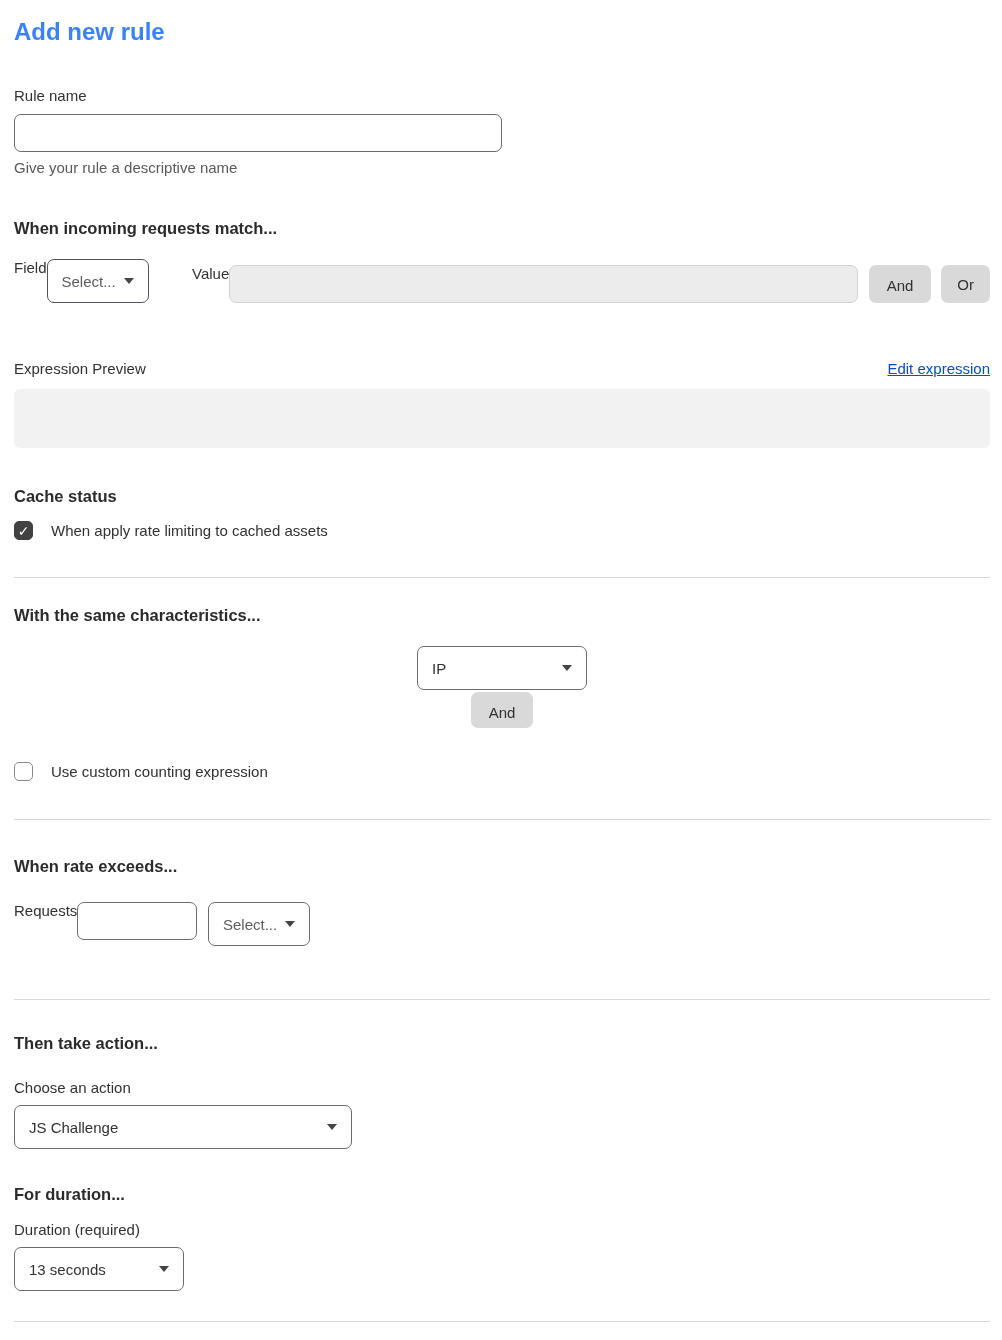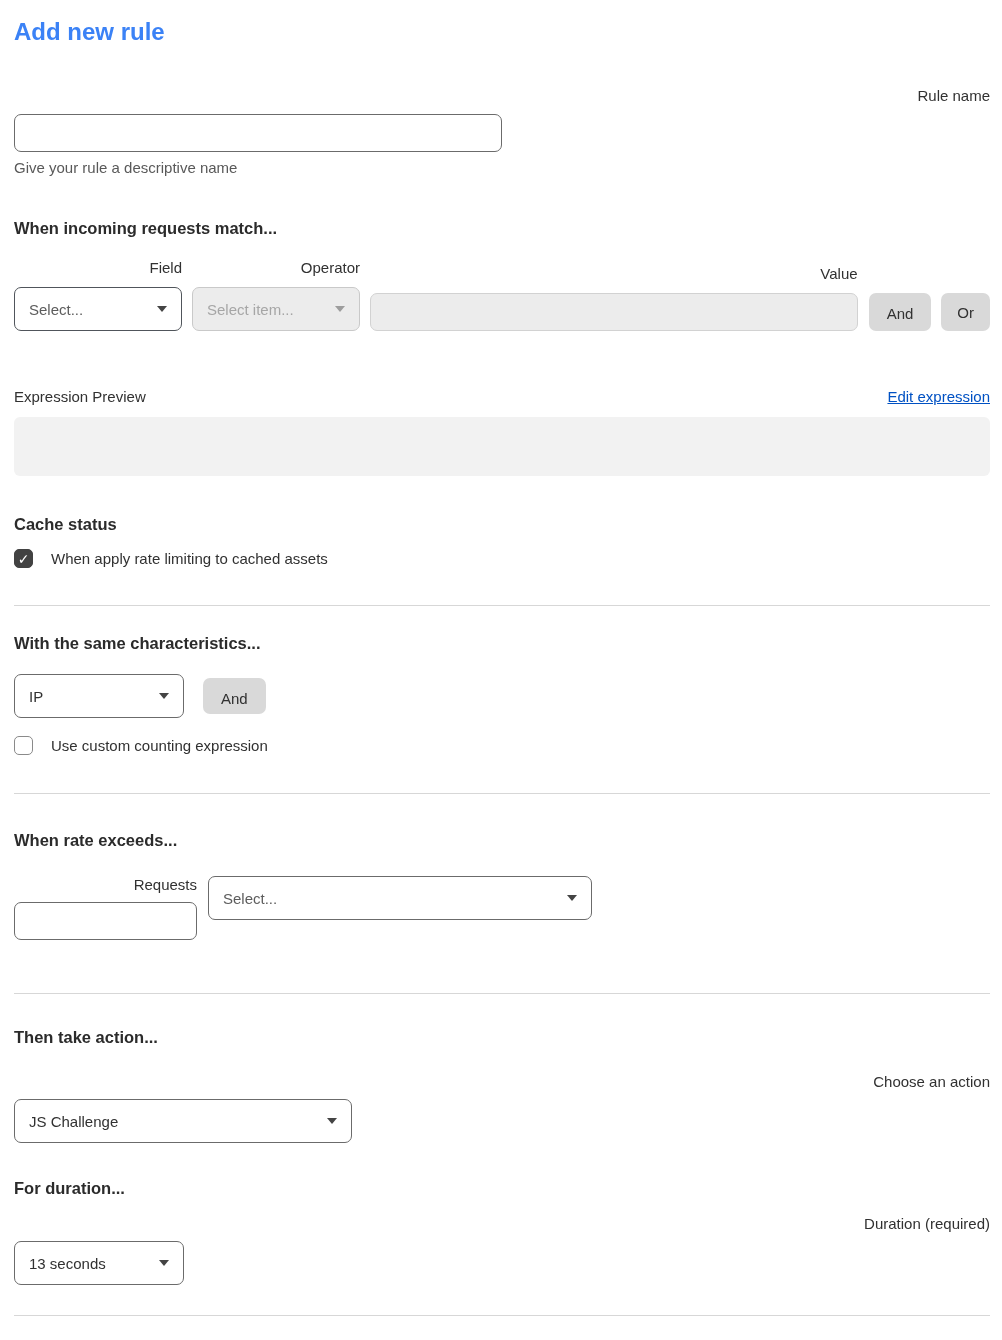--- a/index.html
+++ b/index.html
@@ -19,21 +19,20 @@
   }
   .section-heading {
     font-size: 16.5px;
     font-weight: 700;
     color: #2b2b2b;
   }
   .field-label {
     font-size: 15px;
     color: #313131;
     margin-bottom: 10px;
-    text-align: right;
   }
   .helper-text {
     font-size: 15px;
     color: #595959;
     margin-top: 7px;
   }
   .text-input {
     height: 38px;
     border: 1px solid #6b6b6b;
     border-radius: 7px;
@@ -97,21 +96,21 @@
     border-top: 1px solid #d7d7d7;
     height: 0;
     width: 100%;
   }
   .match-row {
     display: flex;
     align-items: flex-end;
     gap: 10px;
     margin-top: 21px;
   }
-  .col { display: flex; flex-direction: column; }
+  .col { display: flex; flex-direction: row; }
   .col-field { width: 168px; }
   .col-operator { width: 168px; }
   .col-value { flex: 1; }
   .preview-header {
     margin-top: 57px;
     display: flex;
     align-items: flex-end;
     justify-content: space-between;
   }
   .link {
@@ -152,21 +151,21 @@
     background: #ffffff;
     border: 1px solid #8a8a8a;
   }
   .checkbox .check-glyph {
     color: #ffffff;
     font-size: 14px;
     font-weight: 700;
     line-height: 1;
   }
   .checkbox-label { font-size: 15px; color: #313131; }
-  .inline-row { display: flex; align-items: center; gap: 19px; }
+  .inline-row { display: flex; align-items: center; gap: 2px; flex-direction: column; }
   .footer {
     margin-top: 24px;
     display: flex;
     justify-content: flex-end;
     gap: 12px;
   }
   .btn {
     height: 37px;
     border: none;
     border-radius: 7px;
@@ -193,27 +192,20 @@
   <div class="section-heading">When incoming requests match...</div>
 
   <div class="match-row">
     <div class="col col-field">
       <div class="field-label" style="margin-bottom:11px">Field</div>
       <div class="select-control">
         <span class="select-placeholder">Select...</span>
         <span class="chevron"></span>
       </div>
     </div>
-    <div class="col col-operator">
-      <div class="field-label" style="margin-bottom:11px">Operator</div>
-      <div class="select-control disabled">
-        <span class="select-placeholder">Select item...</span>
-        <span class="chevron light"></span>
-      </div>
-    </div>
     <div class="col col-value">
       <div class="field-label" style="margin-bottom:11px">Value</div>
       <input class="text-input disabled" type="text" disabled="" value="" style="">
     </div>
     <button class="gray-btn" style="margin-left:1px">And</button>
     <button class="gray-btn" style="padding:0 16px">Or</button>
   </div>
 
   <div class="preview-header">
     <div class="field-label" style="margin-bottom:0">Expression Preview</div>
@@ -236,21 +228,21 @@
 
 <div style="margin-top:28px">
   <div class="section-heading">With the same characteristics...</div>
   <div class="inline-row" style="margin-top:21px">
     <div class="select-control gray-border" style="width:170px">
       <span class="select-value">IP</span>
       <span class="chevron"></span>
     </div>
     <button class="gray-btn" style="height:36px">And</button>
   </div>
-  <div class="checkbox-row" style="margin-top:18px">
+  <div class="checkbox-row" style="margin-top:34px">
     <div class="checkbox unchecked"></div>
     <div class="checkbox-label">Use custom counting expression</div>
   </div>
 </div>
 
 <hr class="divider" style="margin-top:38px">
 
 <div style="margin-top:37px">
   <div class="section-heading">When rate exceeds...</div>
   <div style="display:flex; gap:11px; margin-top:26px">

